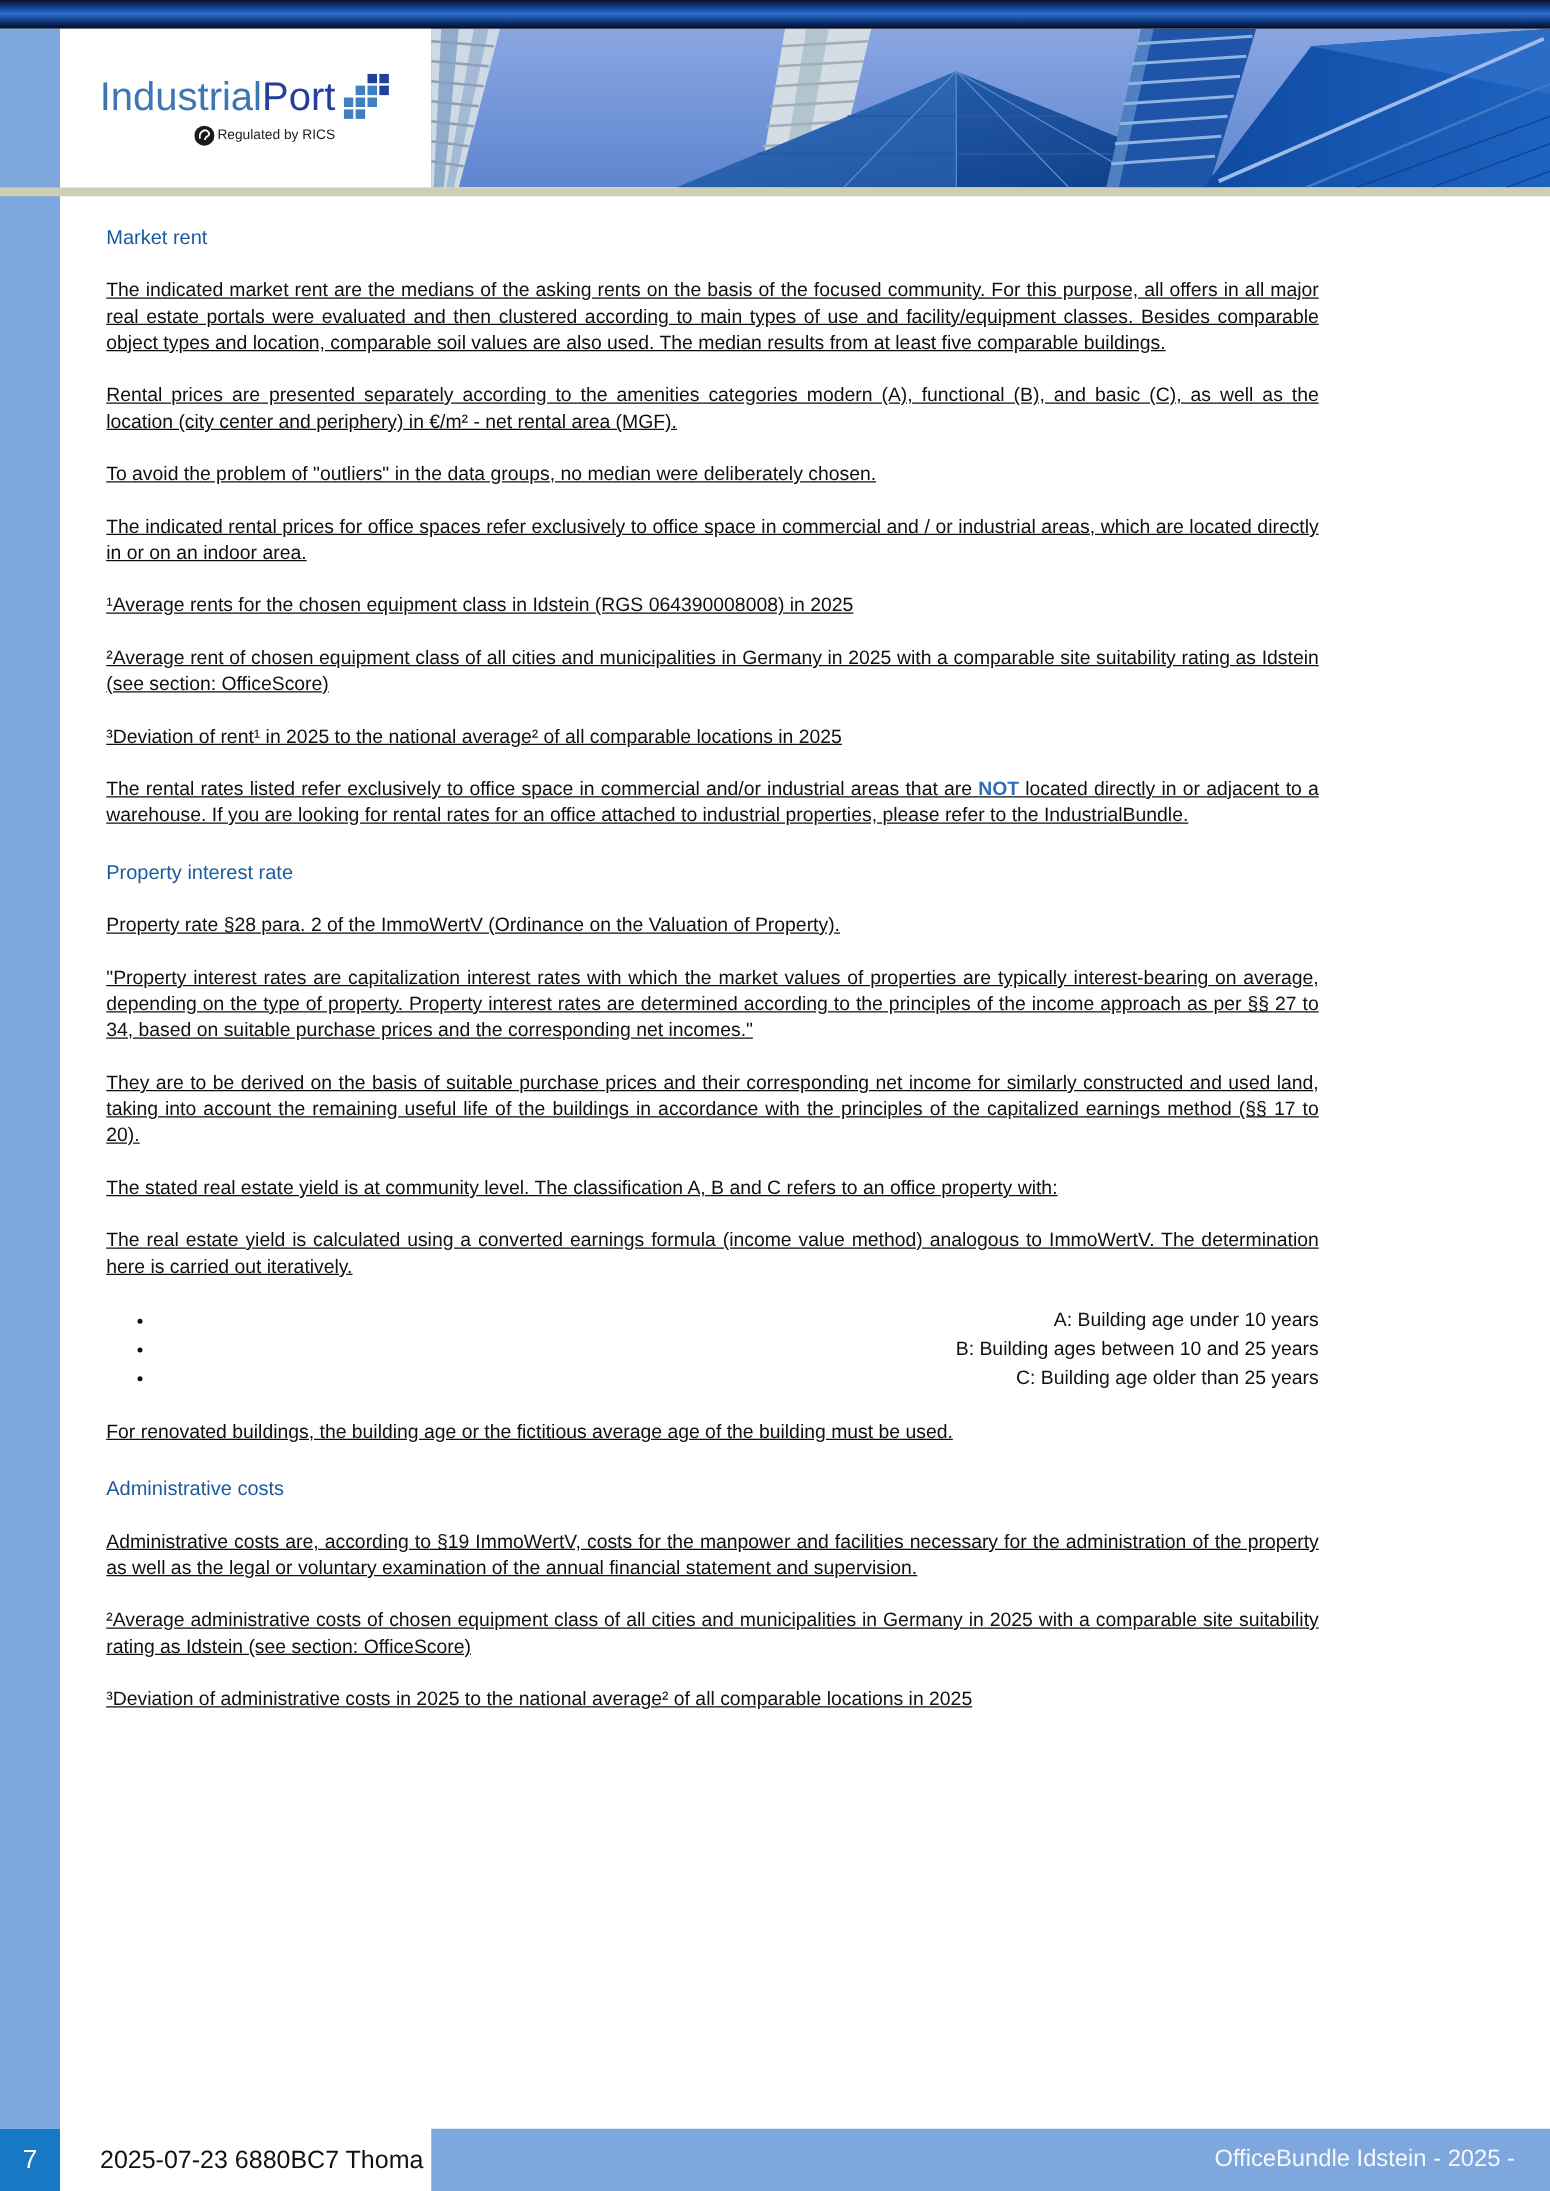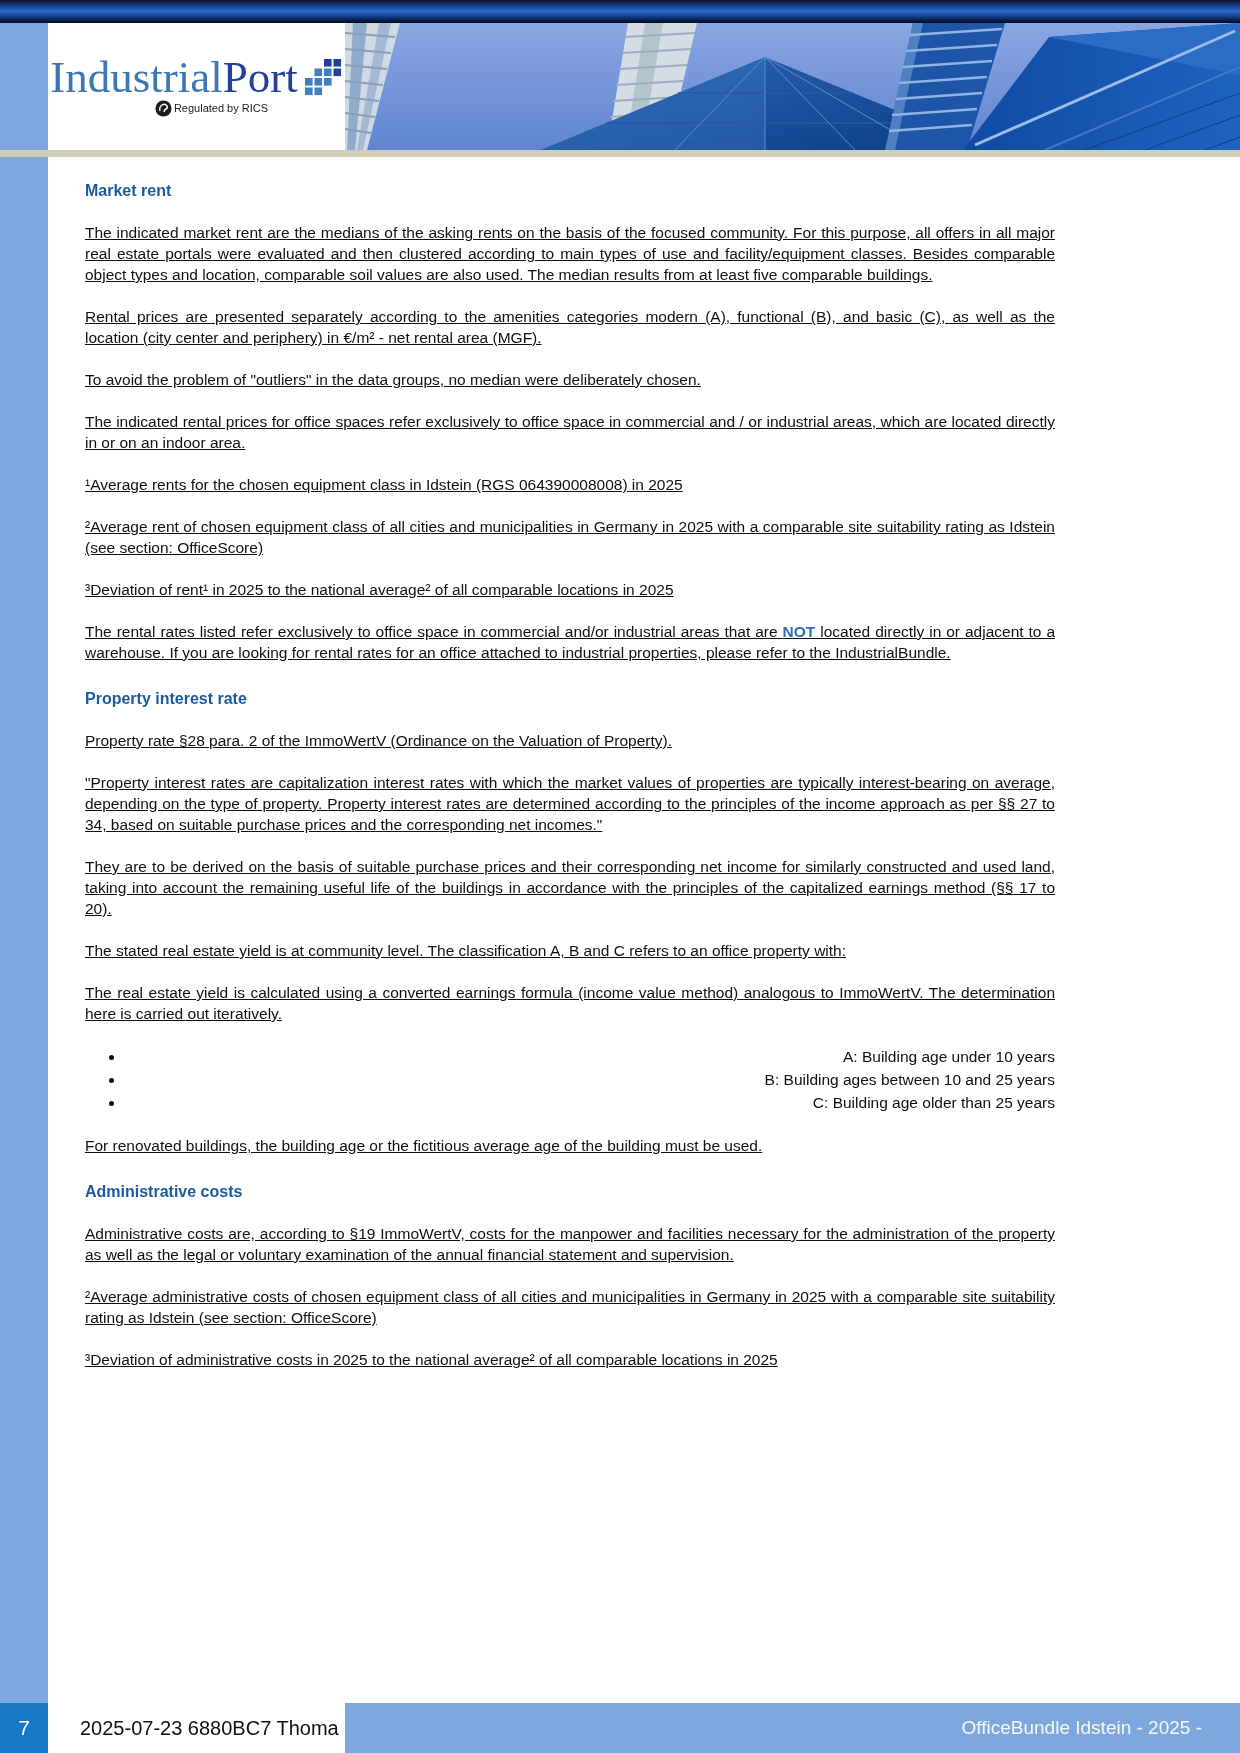--- a/index.html
+++ b/index.html
@@ -21,22 +21,22 @@
     position: absolute; left: 0; top: 23px; width: 48px; height: 1680px;
     background: #7ea7dd;
   }
   .logo-area {
     position: absolute; left: 48px; top: 23px; width: 297px; height: 127px;
     background: #ffffff;
     display: flex; flex-direction: column; align-items: center; justify-content: center;
   }
   .logo-row { display: flex; align-items: flex-start; gap: 7px; }
   .logo-text {
-    font-family: Liberation Serif, serif;
-    font-size: 45px; line-height: 40px; letter-spacing: 0px; white-space: nowrap;
+    font-family: Liberation Sans, sans-serif;
+    font-size: 32px; line-height: 40px; letter-spacing: 0px; white-space: nowrap;
   }
   .logo-text .lt1 { color: #3c77b5; }
   .logo-text .lt2 { color: #243f9a; }
   .pixel-grid { margin-top: 2px; }
   .rics-row {
     display: flex; align-items: center; gap: 2px; margin-top: 3px; margin-left: 30px;
   }
   .rics-label { font-size: 11px; color: #1d1d1d; }
   .header-photo {
     position: absolute; left: 345px; top: 23px; width: 895px; height: 127px; display: block;
@@ -46,42 +46,42 @@
     background: #cdceb4; z-index: 3;
   }
 
   
   .content {
     position: absolute; left: 85px; top: 180px; width: 970px;
     font-size: 15.5px; line-height: 21px; color: #101010;
   }
   .content p { margin: 0 0 21px 0; text-align: justify; text-decoration: underline; }
   .section-heading {
-    margin: 25px 0 21px 0; font-size: 16px; font-weight: bold; color: #1b5a9e;
+    margin: 25px 0 21px 0; font-size: 16px; font-weight: normal; color: #1b5a9e;
   }
   .section-heading.first { margin-top: 0; }
   .accent-not { color: #2f6db8; font-weight: bold; }
   ul.class-list { margin: 2px 0 21px 0; padding-left: 40px; list-style: disc; }
   ul.class-list li { line-height: 23px; text-align: right; }
 
   
   .footer-num {
     position: absolute; left: 0; top: 1703px; width: 48px; height: 50px;
     background: #1779c5; color: #ffffff; font-size: 21px;
     display: flex; align-items: center; justify-content: center;
   }
   .footer-stamp {
     position: absolute; left: 80px; top: 1703px; height: 50px;
     display: flex; align-items: center; color: #111111; font-size: 20px; white-space: nowrap;
   }
   .footer-bar {
     position: absolute; left: 345px; top: 1703px; width: 895px; height: 50px;
     background: #7ea7dd; color: #f4f8fd; font-size: 19px;
     display: flex; align-items: center; justify-content: flex-end;
-    padding-right: 38px;
+    padding-right: 28px;
   }
 </style>
 </head>
 <body>
 
 <div class="page">
 
   <div class="topbar"></div>
 
   <div class="side-strip"></div>

